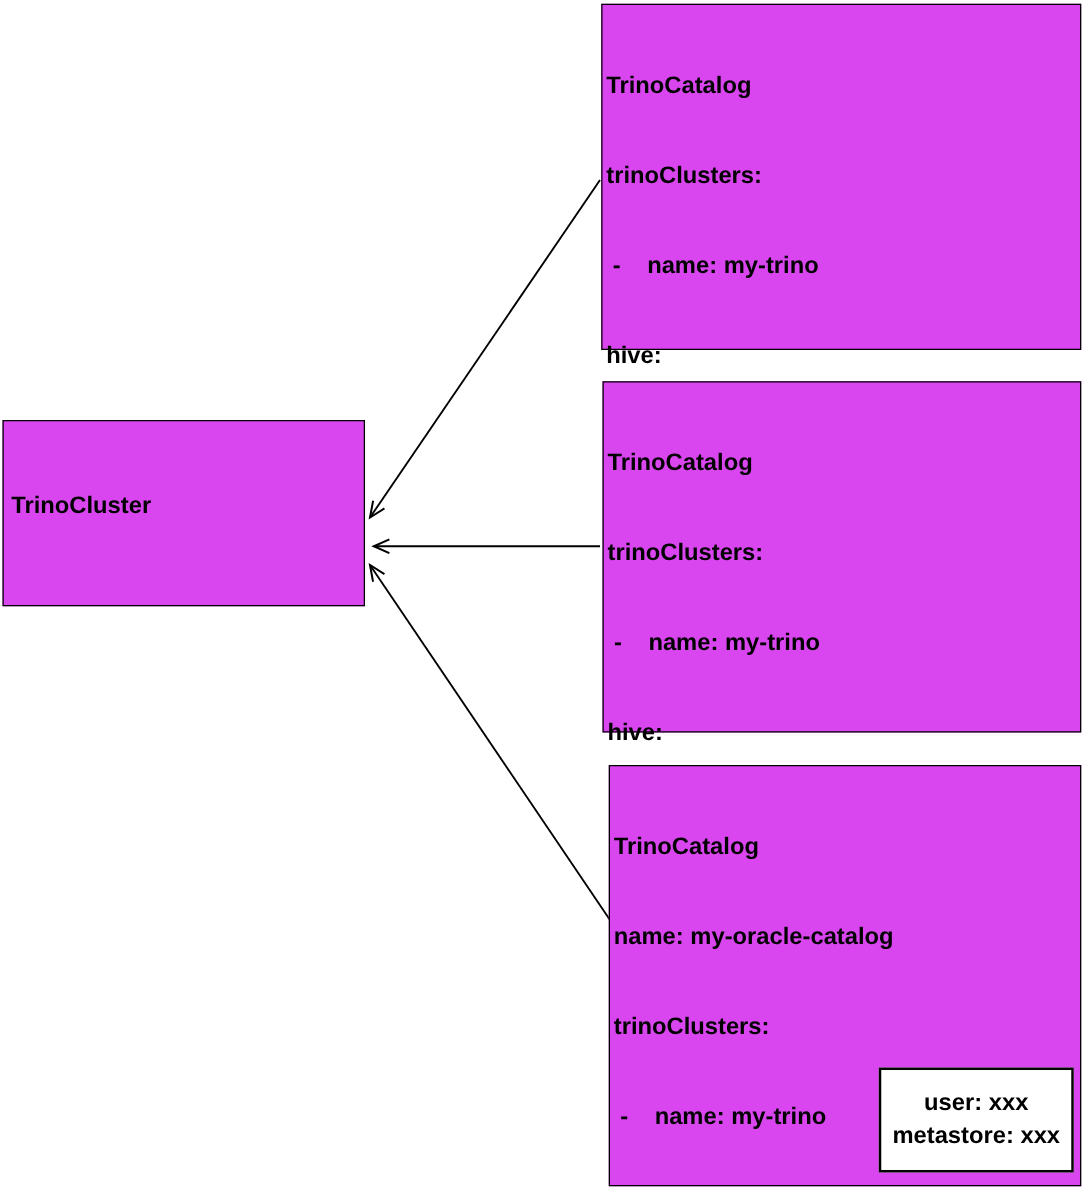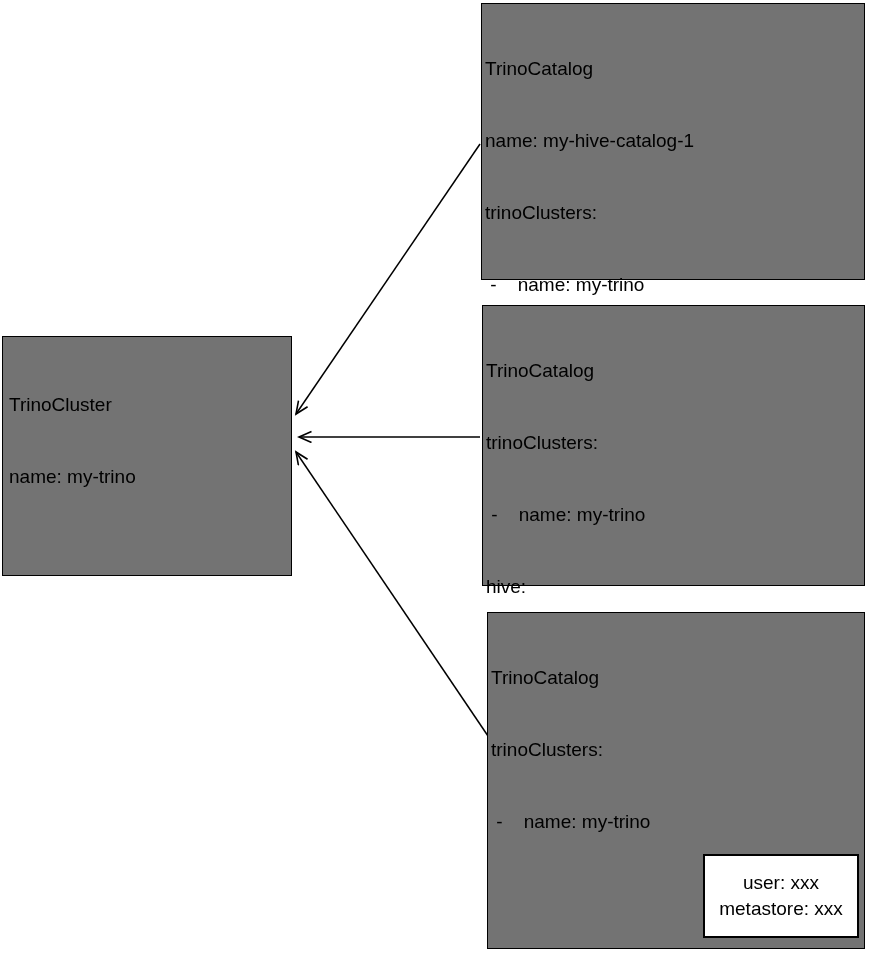--- a/index.html
+++ b/index.html
@@ -21,21 +21,22 @@
     left: 0;
     top: 0;
     width: 872px;
     height: 954px;
     pointer-events: none;
   }
   .node {
     position: absolute;
     box-sizing: border-box;
     border: 1.6px solid #000000;
-    background: #737373;
+    background: #d946ef;
+    font-weight: bold;
   }
   .yaml {
     position: absolute;
     left: 4px;
     top: 4px;
     right: 4px;
     font-size: 19px;
     line-height: 24px;
     color: #000000;
     white-space: pre;
@@ -79,31 +80,29 @@
 
     <line x1="480" y1="144" x2="296" y2="414" stroke="#000000" stroke-width="1.5" marker-end="url(#ah)"></line>
 
     <line x1="480" y1="437" x2="299" y2="437" stroke="#000000" stroke-width="1.5" marker-end="url(#ah)"></line>
 
     <line x1="488" y1="736" x2="296" y2="452" stroke="#000000" stroke-width="1.5" marker-end="url(#ah)"></line>
 
     <line x1="761" y1="817" x2="784" y2="849" stroke="#000000" stroke-width="1.6" marker-end="url(#ah2)"></line>
   </svg>
 
-  <div class="node" style="left:2px; top:336px; width:290px; height:240px;">
+  <div class="node" style="left:2px; top:336px; width:290px; height:149px;">
     <div class="yaml" style="left:6px; top:8px;">
       <span class="ln">TrinoCluster</span>
-      <span class="ln">name: my-trino</span>
     </div>
   </div>
 
   <div class="node" style="left:481px; top:3px; width:384px; height:277px;">
     <div class="yaml" style="left:3px; top:5px;">
       <span class="ln">TrinoCatalog</span>
-      <span class="ln">name: my-hive-catalog-1</span>
       <span class="ln">trinoClusters:</span>
       <span class="ln"> -    name: my-trino</span>
       <span class="ln">hive:</span>
       <span class="ln">   s3: # S3ConnnectionSpec</span>
       <span class="ln">      inline:</span>
       <span class="ln">         host: minio</span>
       <span class="ln">   metastore: # whatever</span>
     </div>
   </div>
 
@@ -115,20 +114,21 @@
       <span class="ln">hive:</span>
       <span class="ln">   hdfs:</span>
       <span class="ln">      # TBD</span>
       <span class="ln">   metastore: # whatever</span>
     </div>
   </div>
 
   <div class="node" style="left:487px; top:612px; width:378px; height:337px;">
     <div class="yaml" style="left:3px; top:5px;">
       <span class="ln">TrinoCatalog</span>
+      <span class="ln">name: my-oracle-catalog</span>
       <span class="ln">trinoClusters:</span>
       <span class="ln"> -    name: my-trino</span>
       
       
       
     </div>
 
     <div class="secret-box" style="left:215px; top:241px; width:156px; height:84px;">
       <span class="secret-line">user: xxx</span>
       <span class="secret-line">metastore: xxx</span>

